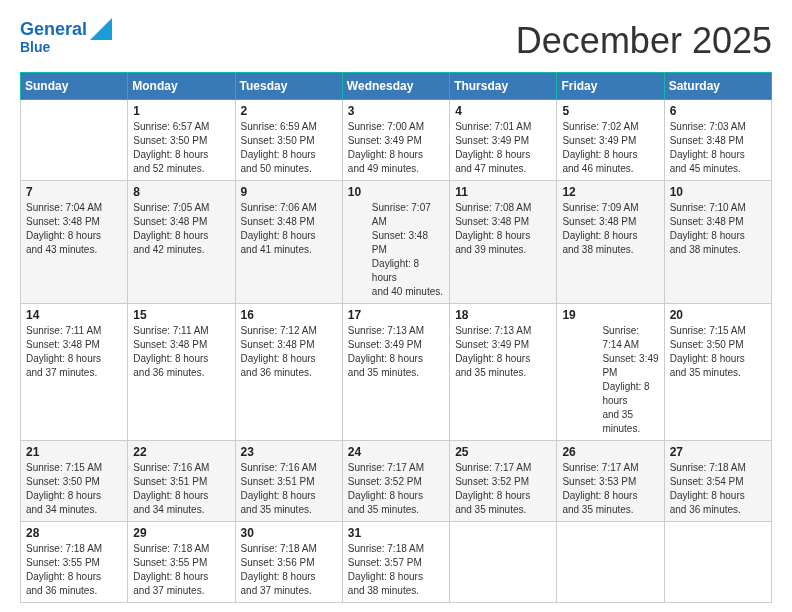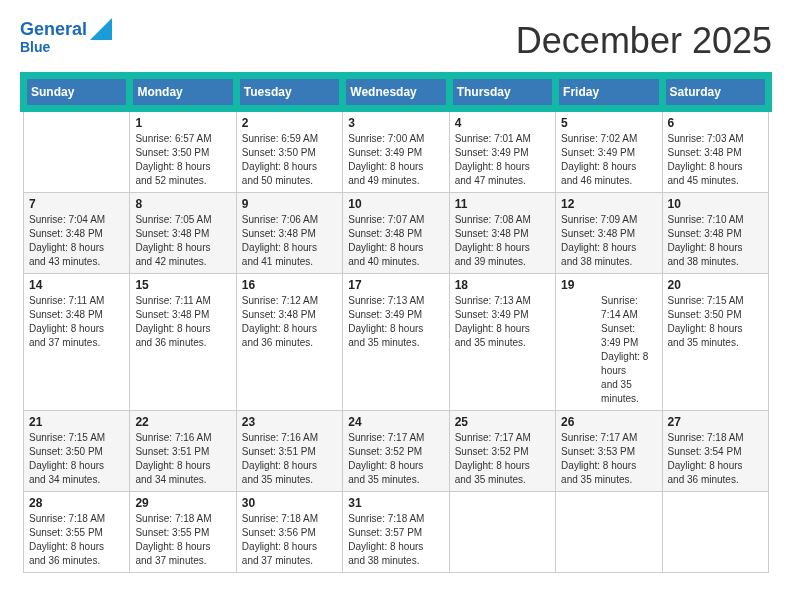--- a/index.html
+++ b/index.html
@@ -46,21 +46,21 @@
       border-collapse: collapse;
       font-size: 11px;
     }
     thead tr th {
       background: #3879b8;
       color: #fff;
       padding: 6px 4px;
       text-align: left;
       font-size: 12px;
       font-weight: bold;
-      border: 7px solid #14b8a6;
+      border: 1px solid #14b8a6;
     }
     tbody tr td {
       border: 1px solid #ccc;
       padding: 4px 5px;
       vertical-align: top;
       width: 14.28%;
       min-height: 80px;
       background: #fff;
     }
     tbody tr:nth-child(even) td {
@@ -178,21 +178,21 @@
         </td>
         <td>
           <div class="day-number">9</div>
           <div class="day-info" style="white-space: pre-line;">Sunrise: 7:06 AM
 Sunset: 3:48 PM
 Daylight: 8 hours
 and 41 minutes.</div>
         </td>
         <td>
           <div class="day-number">10</div>
-          <div class="day-info" style="white-space: pre-line;">Sunrise: 7:07 AM
+          <div class="day-info" style="white-space: pre-line; margin-left: 24px;">Sunrise: 7:07 AM
 Sunset: 3:48 PM
 Daylight: 8 hours
 and 40 minutes.</div>
         </td>
         <td>
           <div class="day-number">11</div>
           <div class="day-info" style="white-space: pre-line;">Sunrise: 7:08 AM
 Sunset: 3:48 PM
 Daylight: 8 hours
 and 39 minutes.</div>

